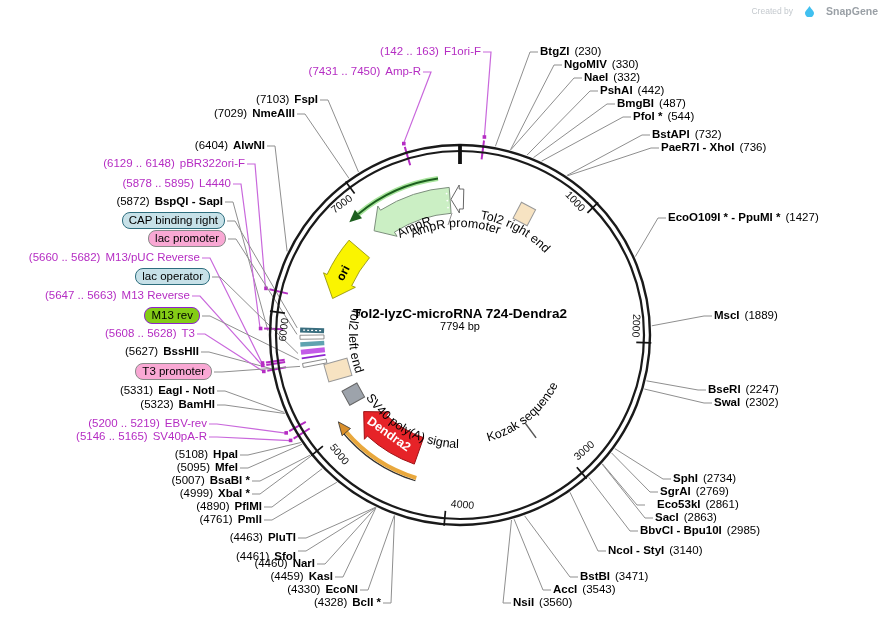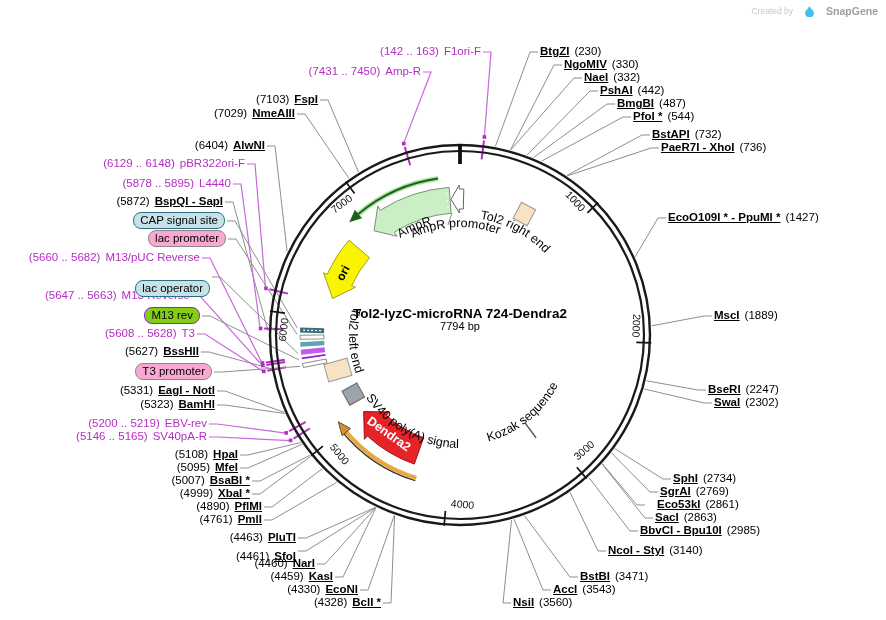--- a/index.html
+++ b/index.html
@@ -1,21 +1,21 @@
 <!DOCTYPE html>
 <html><head>
 <meta charset="utf-8">
 <style>
   html,body{margin:0;padding:0;background:#fff;font-family:"Liberation Sans",sans-serif;}
   #stage{position:relative;width:886px;height:620px;background:#fff;overflow:hidden;}
   #map{position:absolute;left:0;top:0;}
   #labels{position:absolute;left:0;top:0;width:886px;height:620px;pointer-events:none;}
   .callout{position:absolute;white-space:nowrap;font-size:11.5px;color:#000;line-height:14px;}
   .callout span+span{margin-left:5px;}
-  .callout .nm{font-weight:bold;text-decoration:underline;}
+  .callout .nm{font-weight:bold;}
   .callout .ps{font-weight:normal;}
   .callout.magenta{color:#B52DC3;}
   .boxlab{position:absolute;white-space:nowrap;font-size:11.5px;line-height:15px;
           border-radius:8px;padding:0 6px;border:1.4px solid #888;color:#000;}
   .boxlab.teal{background:#C7E1E8;border-color:#2E6E7E;}
   .boxlab.white{background:#f9a8d4;border-color:#8a8a8a;}
   .boxlab.purple{background:#84cc16;border-color:#8E24CF;}
   #title{position:absolute;left:260px;top:306px;width:400px;text-align:center;
          font-weight:bold;font-size:13.5px;color:#000;}
   #bp{position:absolute;left:260px;top:320px;width:400px;text-align:center;
@@ -216,23 +216,23 @@
       <div class="callout " style="left: 513px; top: 595px;"><span class="nm">NsiI</span><span class="ps">(3560)</span></div>
       <div class="callout magenta" style="right: 405px; top: 44px;"><span class="ps">(142 .. 163)</span><span class="ps">F1ori-F</span></div>
       <div class="callout magenta" style="right: 465px; top: 64px;"><span class="ps">(7431 .. 7450)</span><span class="ps">Amp-R</span></div>
       <div class="callout magenta" style="right: 641px; top: 156px;"><span class="ps">(6129 .. 6148)</span><span class="ps">pBR322ori-F</span></div>
       <div class="callout magenta" style="right: 655px; top: 176px;"><span class="ps">(5878 .. 5895)</span><span class="ps">L4440</span></div>
       <div class="callout magenta" style="right: 686px; top: 250px;"><span class="ps">(5660 .. 5682)</span><span class="ps">M13/pUC Reverse</span></div>
       <div class="callout magenta" style="right: 696px; top: 288px;"><span class="ps">(5647 .. 5663)</span><span class="ps">M13 Reverse</span></div>
       <div class="callout magenta" style="right: 691px; top: 326px;"><span class="ps">(5608 .. 5628)</span><span class="ps">T3</span></div>
       <div class="callout magenta" style="right: 679px; top: 416px;"><span class="ps">(5200 .. 5219)</span><span class="ps">EBV-rev</span></div>
       <div class="callout magenta" style="right: 679px; top: 429px;"><span class="ps">(5146 .. 5165)</span><span class="ps">SV40pA-R</span></div>
-      <div class="boxlab teal" style="right: 661px; top: 212px;">CAP signal site</div>
+      <div class="boxlab teal" style="right: 661px; top: 212px;">CAP binding right</div>
       <div class="boxlab white" style="right: 660px; top: 230px;">lac promoter</div>
-      <div class="boxlab teal" style="right: 676px; top: 268px; margin-top: 12px;">lac operator</div>
+      <div class="boxlab teal" style="right: 676px; top: 268px;">lac operator</div>
       <div class="boxlab purple" style="right: 686px; top: 307px;">M13 rev</div>
       <div class="boxlab white" style="right: 674px; top: 363px;">T3 promoter</div>
     </div>
 
   <div id="title">Tol2-lyzC-microRNA 724-Dendra2</div>
   <div id="bp">7794 bp</div>
 
   <div id="branding">
     <span class="cb">Created by</span>
     <svg width="9" height="11">

